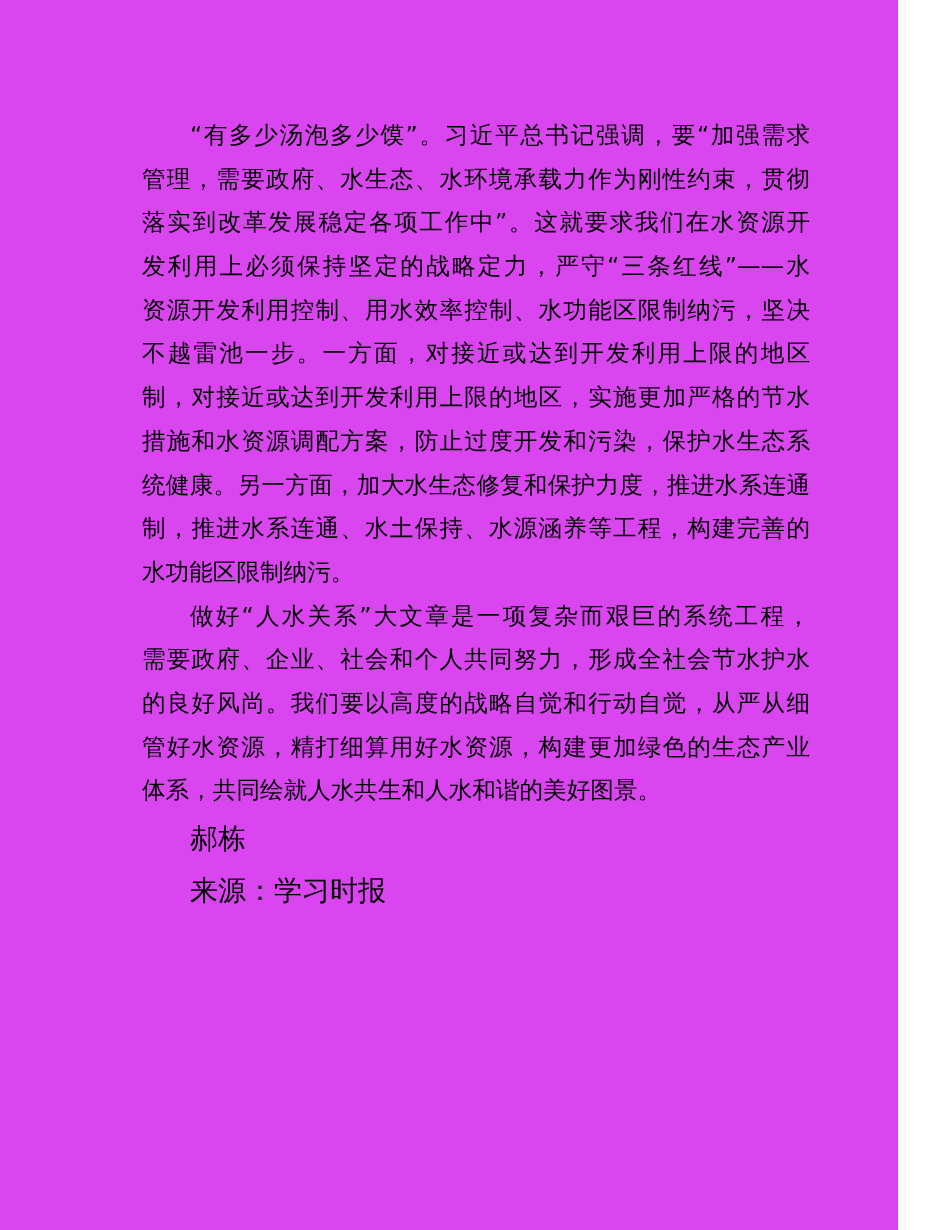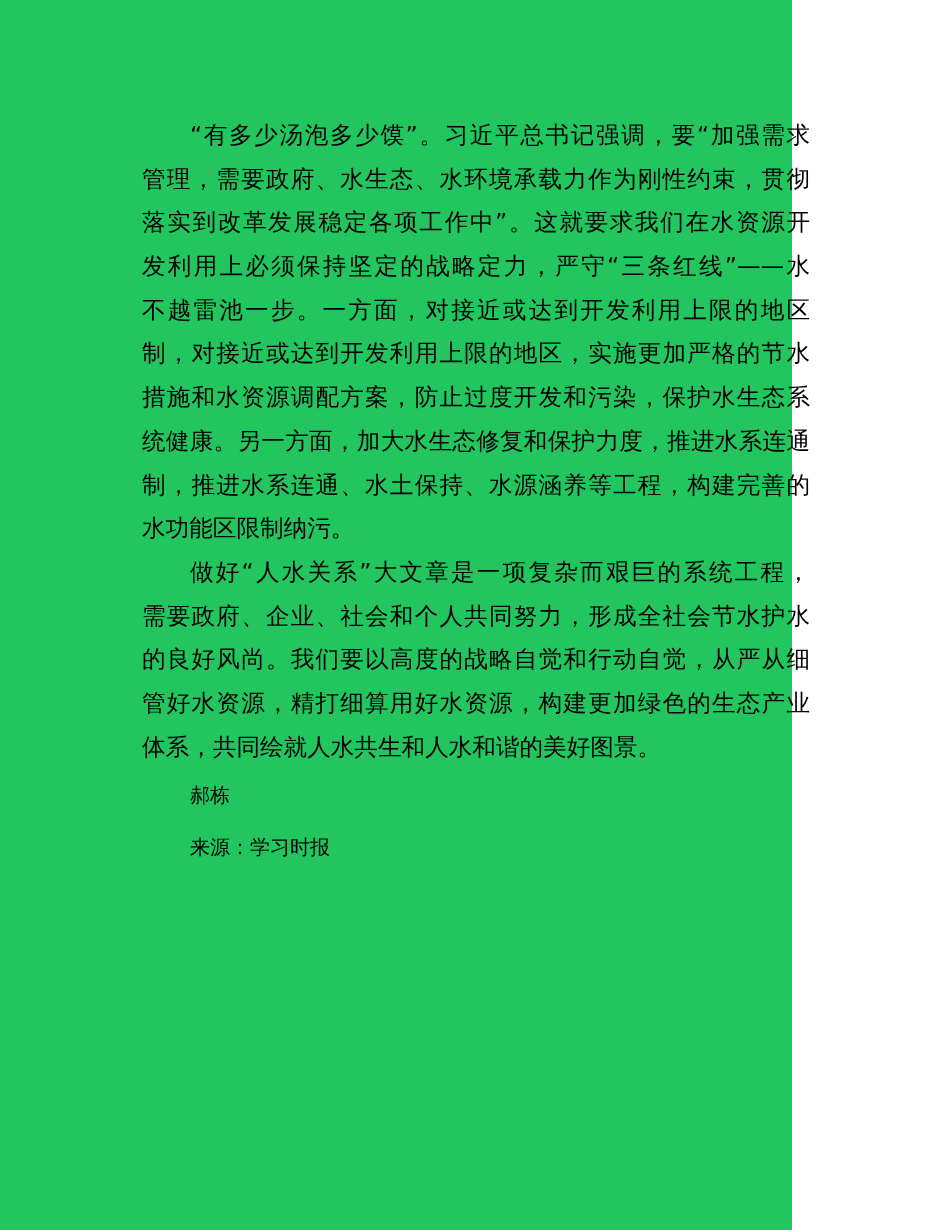--- a/index.html
+++ b/index.html
@@ -12,23 +12,23 @@
       height: 1230px;
       position: relative;
       overflow: hidden;
       font-family: "DejaVu Sans", "Liberation Sans", sans-serif;
       color: #000000;
     }
     .page {
       position: absolute;
       left: 0;
       top: 0;
-      width: 792px;
+      width: 898px;
       height: 1230px;
-      background: #22c55e;
+      background: #d946ef;
     }
     .content {
       position: absolute;
       left: 142px;
       top: 114px;
       width: 668px;
     }
     .para {
       margin: 0;
       padding: 0;
@@ -53,39 +53,40 @@
       margin-top: 0;
     }
     .meta {
       margin: 0;
       padding: 0;
     }
     .meta-line {
       display: block;
       height: 52px;
       line-height: 52px;
-      font-size: 20px;
+      font-size: 28px;
       padding-left: 48px;
       white-space: nowrap;
     }
     .meta {
       margin-top: 0px;
     }
   </style>
 </head>
 <body>
 
 <div class="page">
   <div class="content">
 
     <div class="para">
       <span class="line indent">“有多少汤泡多少馍”。习近平总书记强调，要“加强需求</span>
       <span class="line">管理，需要政府、水生态、水环境承载力作为刚性约束，贯彻</span>
       <span class="line">落实到改革发展稳定各项工作中”。这就要求我们在水资源开</span>
       <span class="line">发利用上必须保持坚定的战略定力，严守“三条红线”——水</span>
+      <span class="line">资源开发利用控制、用水效率控制、水功能区限制纳污，坚决</span>
       <span class="line">不越雷池一步。一方面，对接近或达到开发利用上限的地区</span>
       <span class="line">制，对接近或达到开发利用上限的地区，实施更加严格的节水</span>
       <span class="line">措施和水资源调配方案，防止过度开发和污染，保护水生态系</span>
       <span class="line">统健康。另一方面，加大水生态修复和保护力度，推进水系连通</span>
       <span class="line">制，推进水系连通、水土保持、水源涵养等工程，构建完善的</span>
       <span class="line last">水功能区限制纳污。</span>
     </div>
 
     <div class="para">
       <span class="line indent">做好“人水关系”大文章是一项复杂而艰巨的系统工程，</span>

